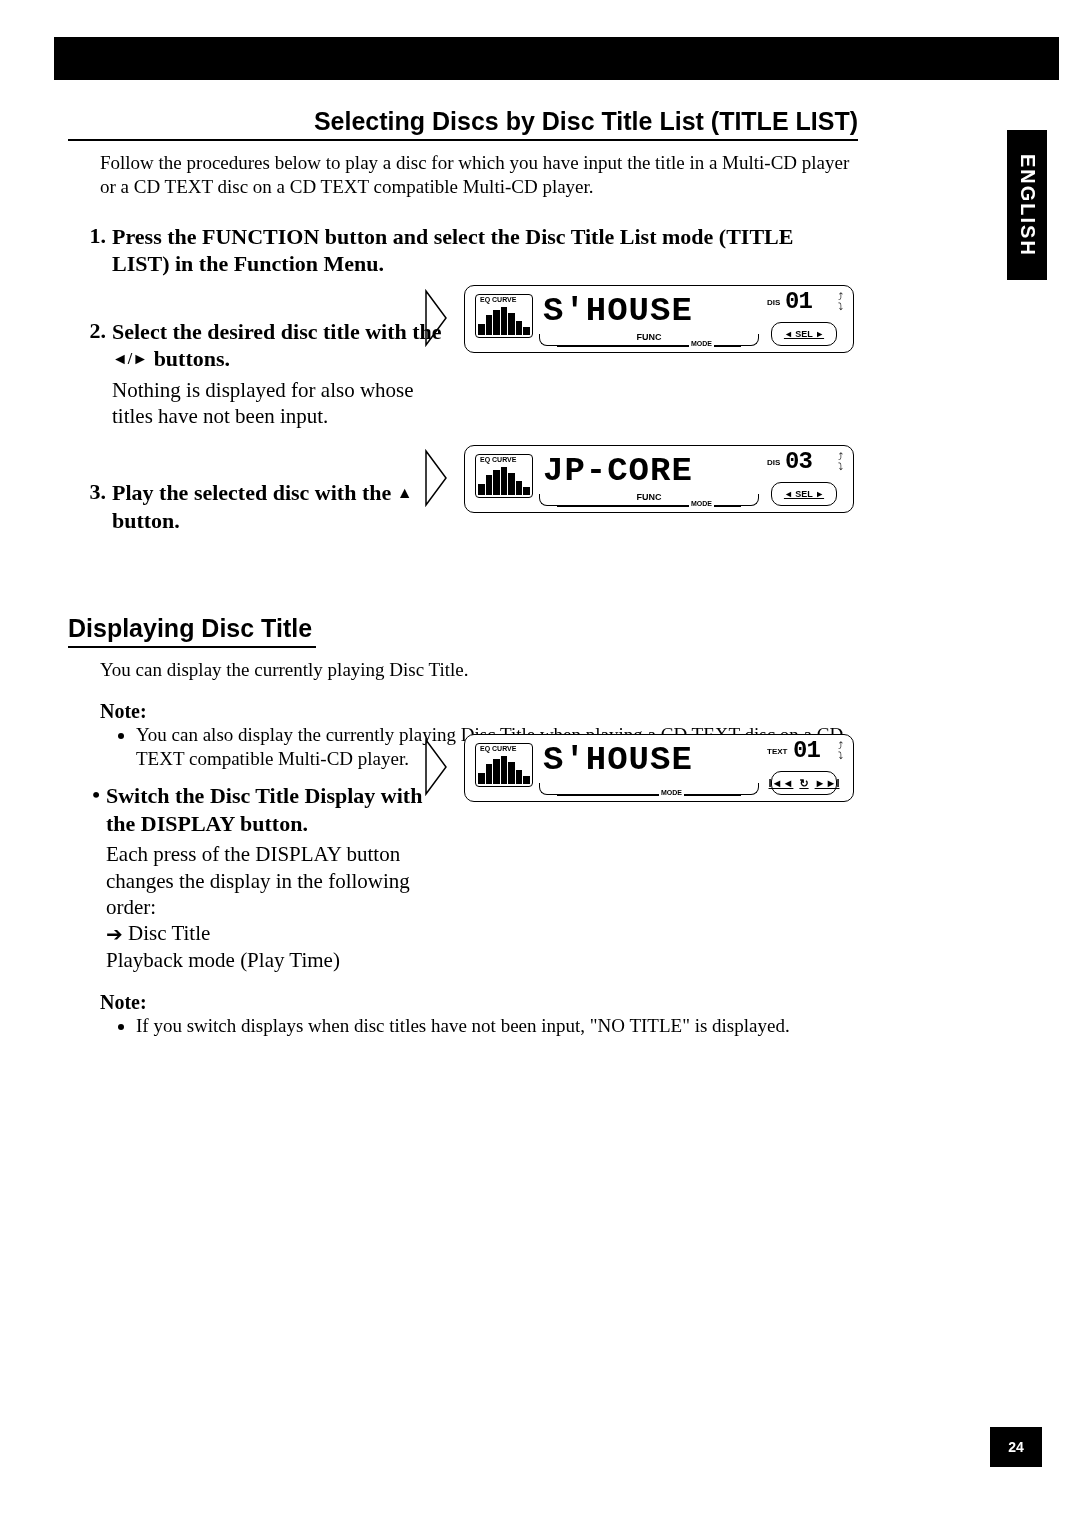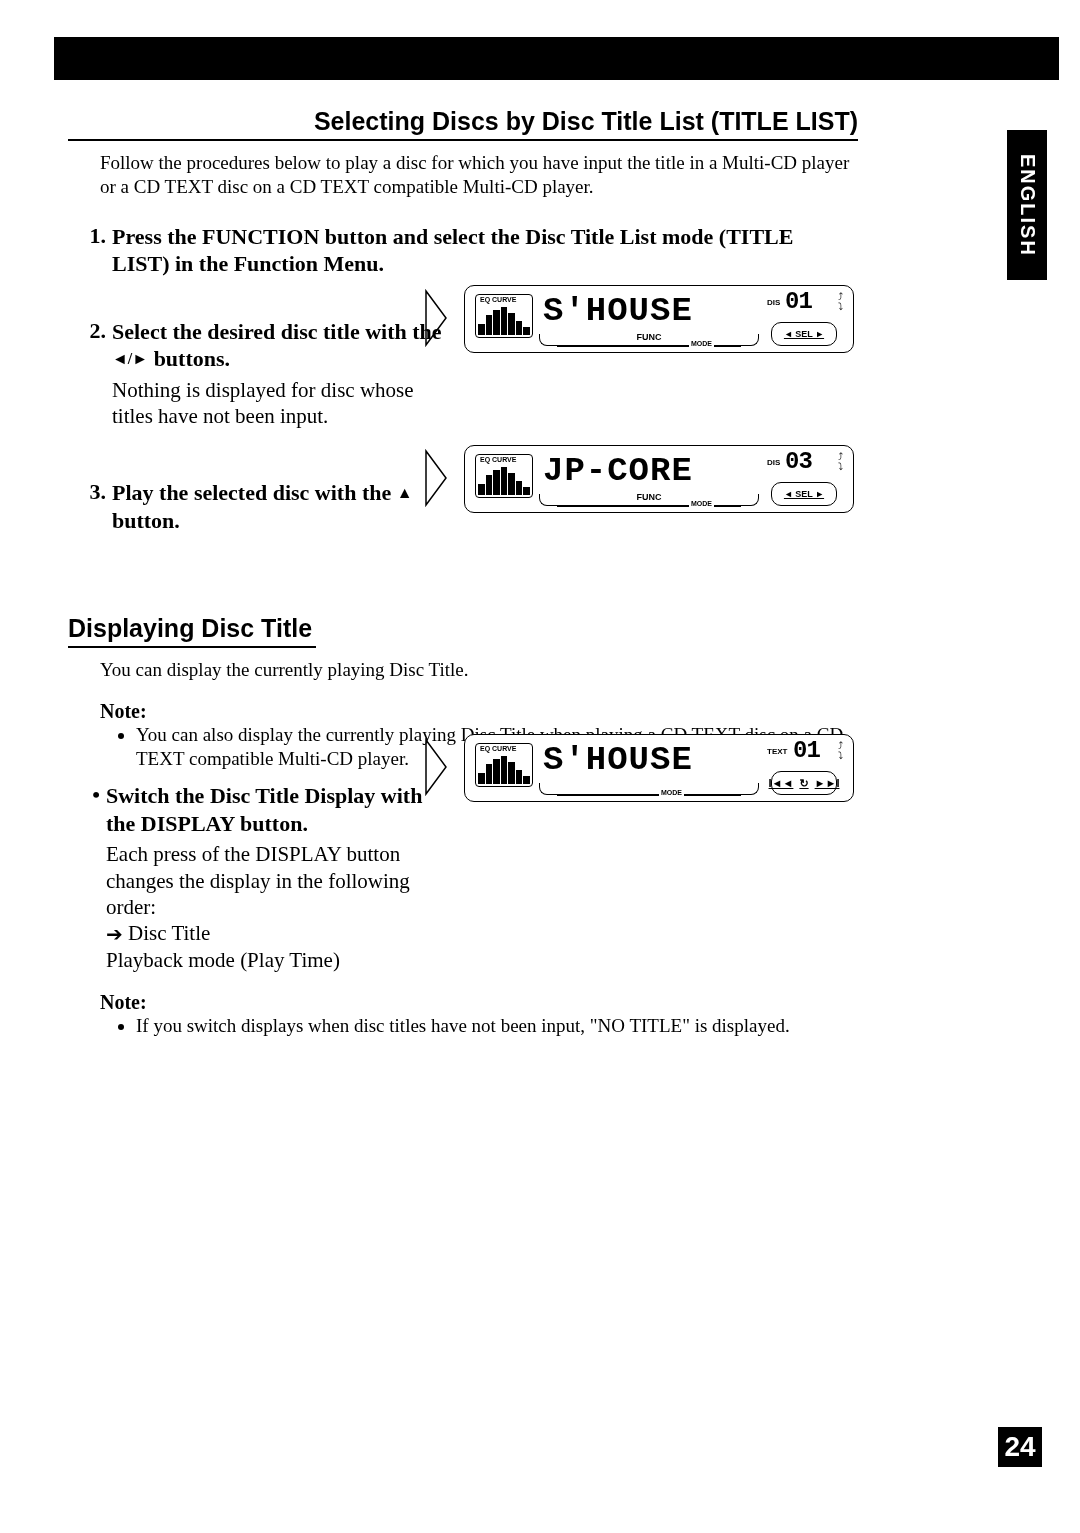--- a/index.html
+++ b/index.html
@@ -202,24 +202,24 @@
     border:1.2px solid #000; border-radius: 10px;
     display:flex; align-items:center; justify-content:center;
     font-size:9px; font-weight:bold; font-family:Arial;text-decoration:underline;
   }
   .lcd-sel-box.skip { gap:6px; font-size:11px;}
   
   .page-num {
     position: absolute;
     bottom: 66px;
     right: 38px;
-    width: 44px; height: 40px;
+    width: 52px; height: 40px;
     background:#000; color:#fff;
     display:flex; align-items:center; justify-content:center;
-    font-family: Arial; font-weight:bold; font-size:28px;
+    font-family: Arial; font-weight:bold; font-size:14px;
   }
 </style>
 </head>
 <body>
 
 <div class="black-banner"></div>
 
 <div class="lang-tab">
   <span>ENGLISH</span>
 </div>
@@ -236,21 +236,21 @@
       <div class="step-title">Press the FUNCTION button and select the Disc Title List mode (TITLE LIST) in the Function Menu.</div>
     </div>
   </div>
 
   <div class="step" style="margin-top:40px;">
     <div class="step-num">2.</div>
     <div class="step-body">
       <div class="step-title">
         <span>Select the desired disc title with the </span><span class="tri">◄/►</span><span> buttons.</span>
       </div>
-      <div class="step-desc">Nothing is displayed for disc whose titles have not been input.</div>
+      <div class="step-desc">Nothing is displayed for also whose titles have not been input.</div>
     </div>
   </div>
 
   <div class="step" style="margin-top:50px;">
     <div class="step-num">3.</div>
     <div class="step-body">
       <div class="step-title">
         <span>Play the selected disc with the </span><span class="tri">▲</span><span> button.</span>
       </div>
     </div>

